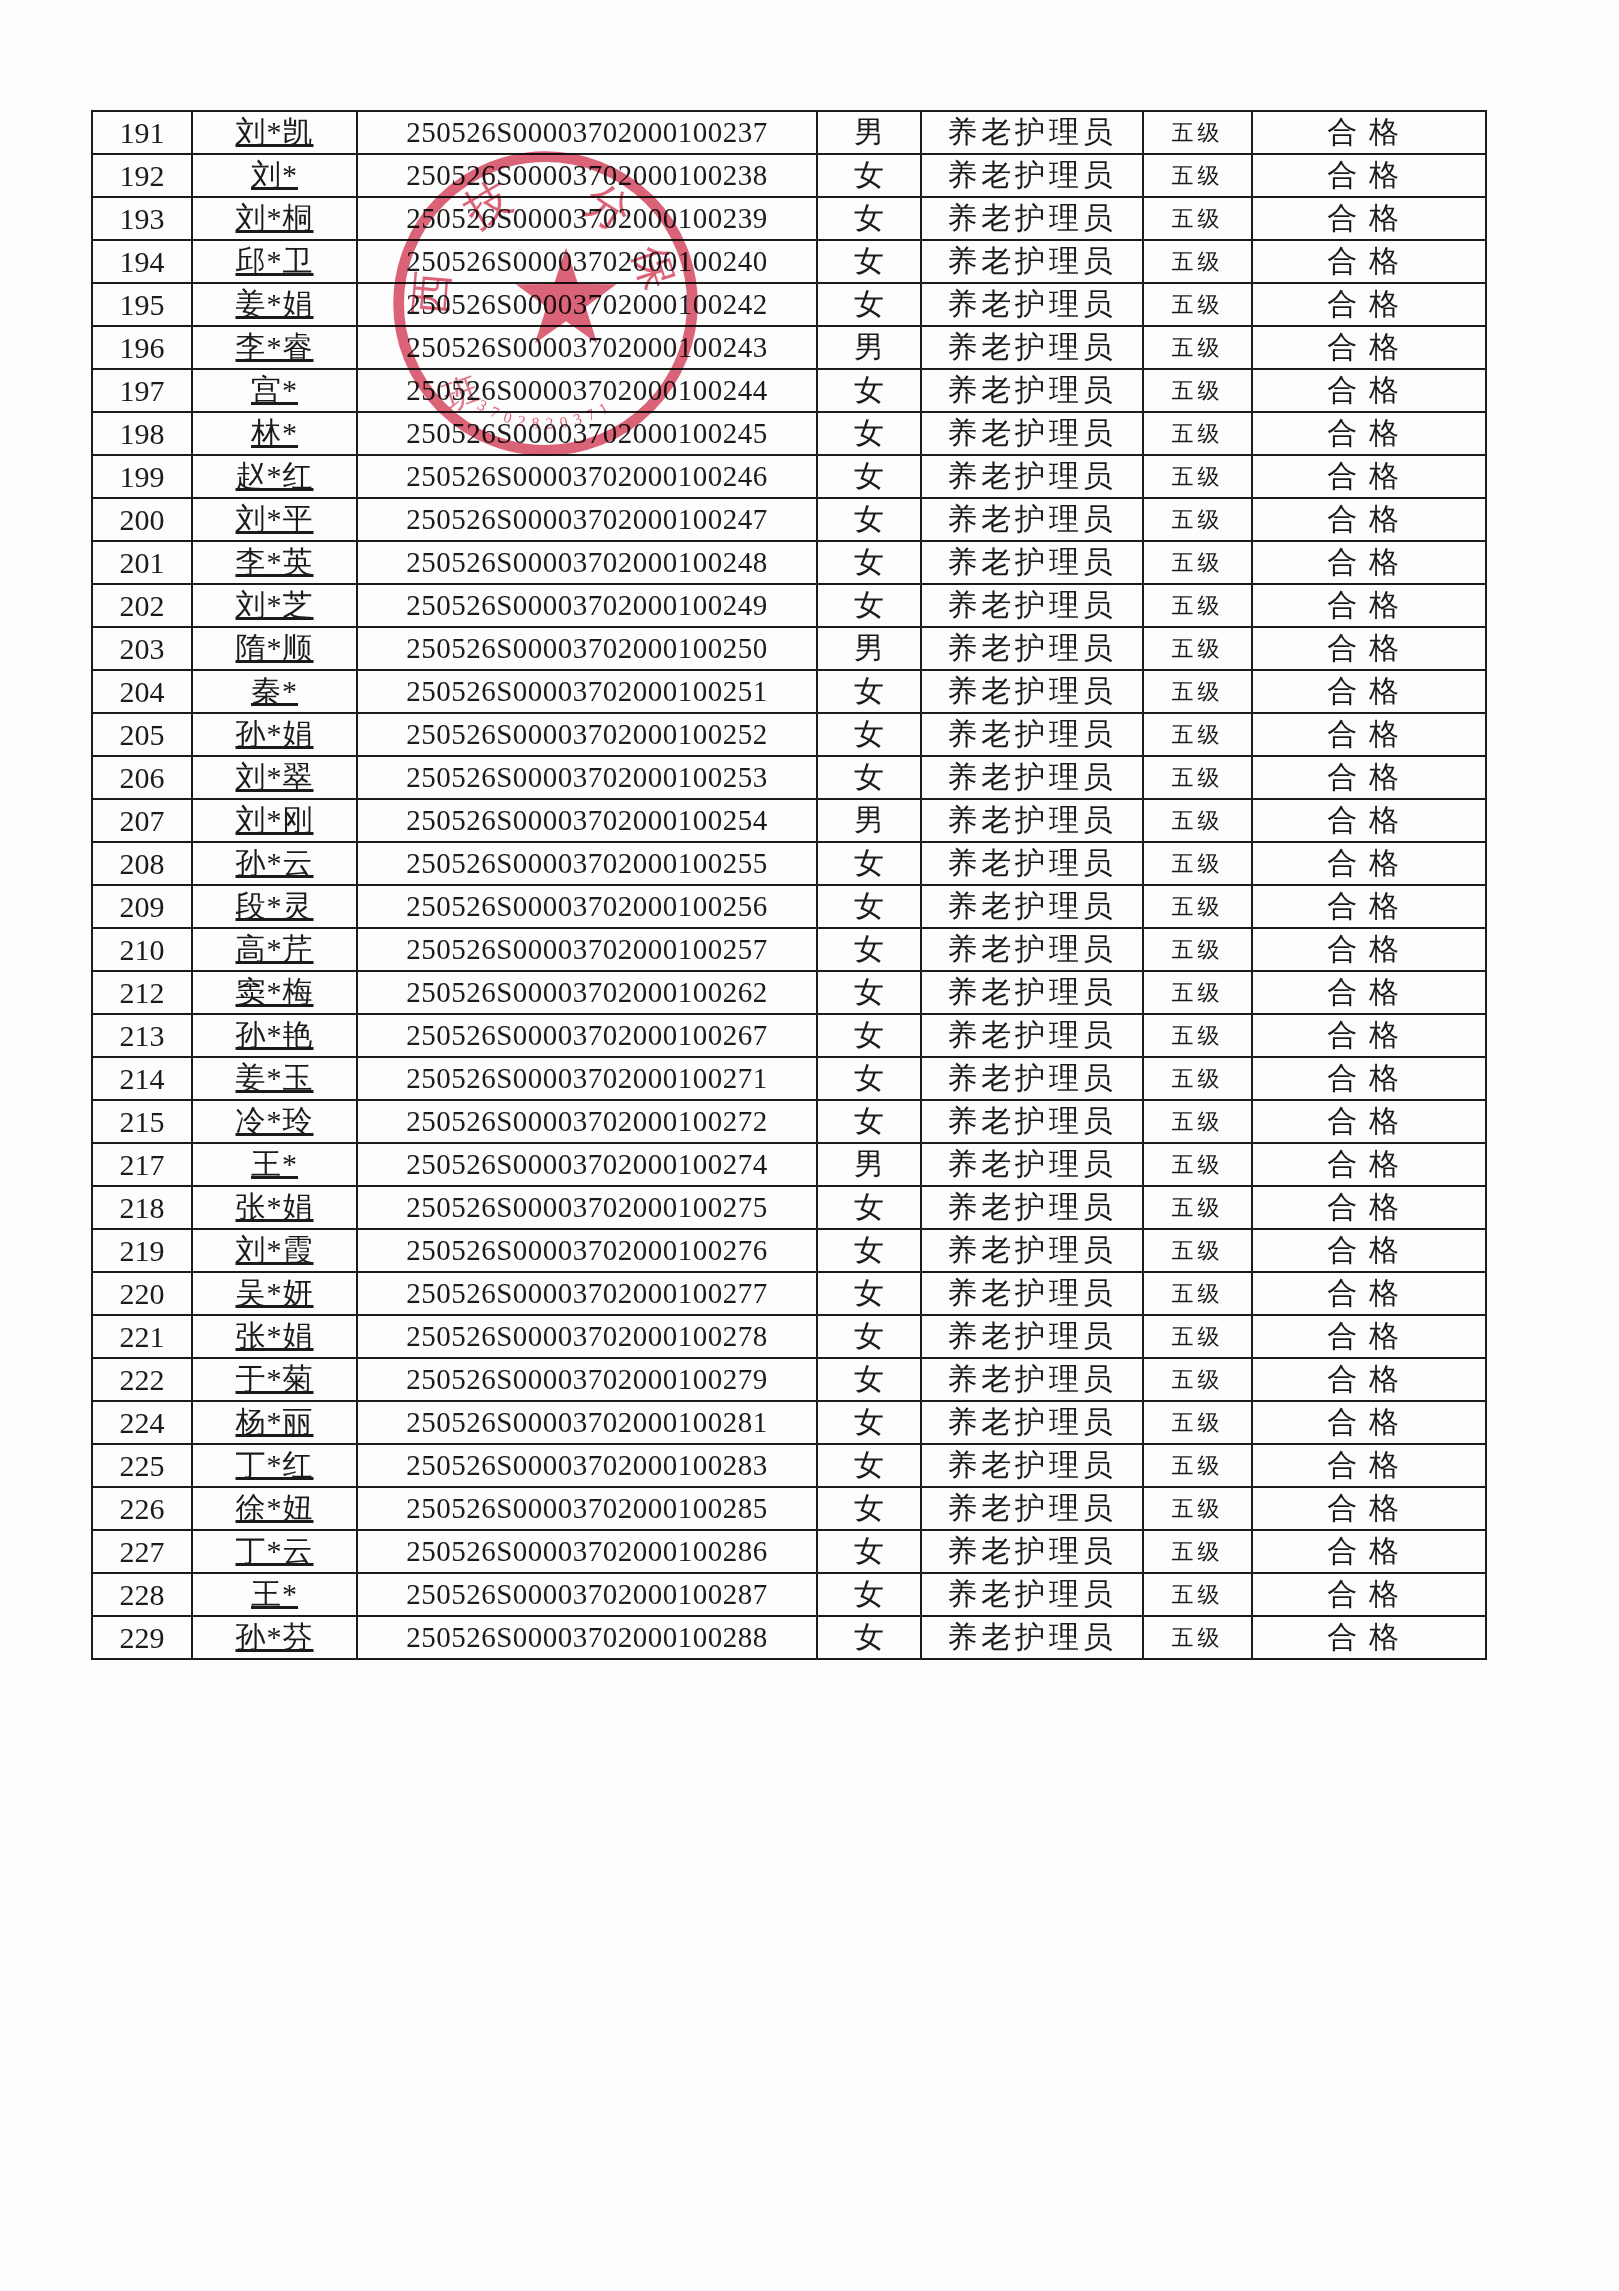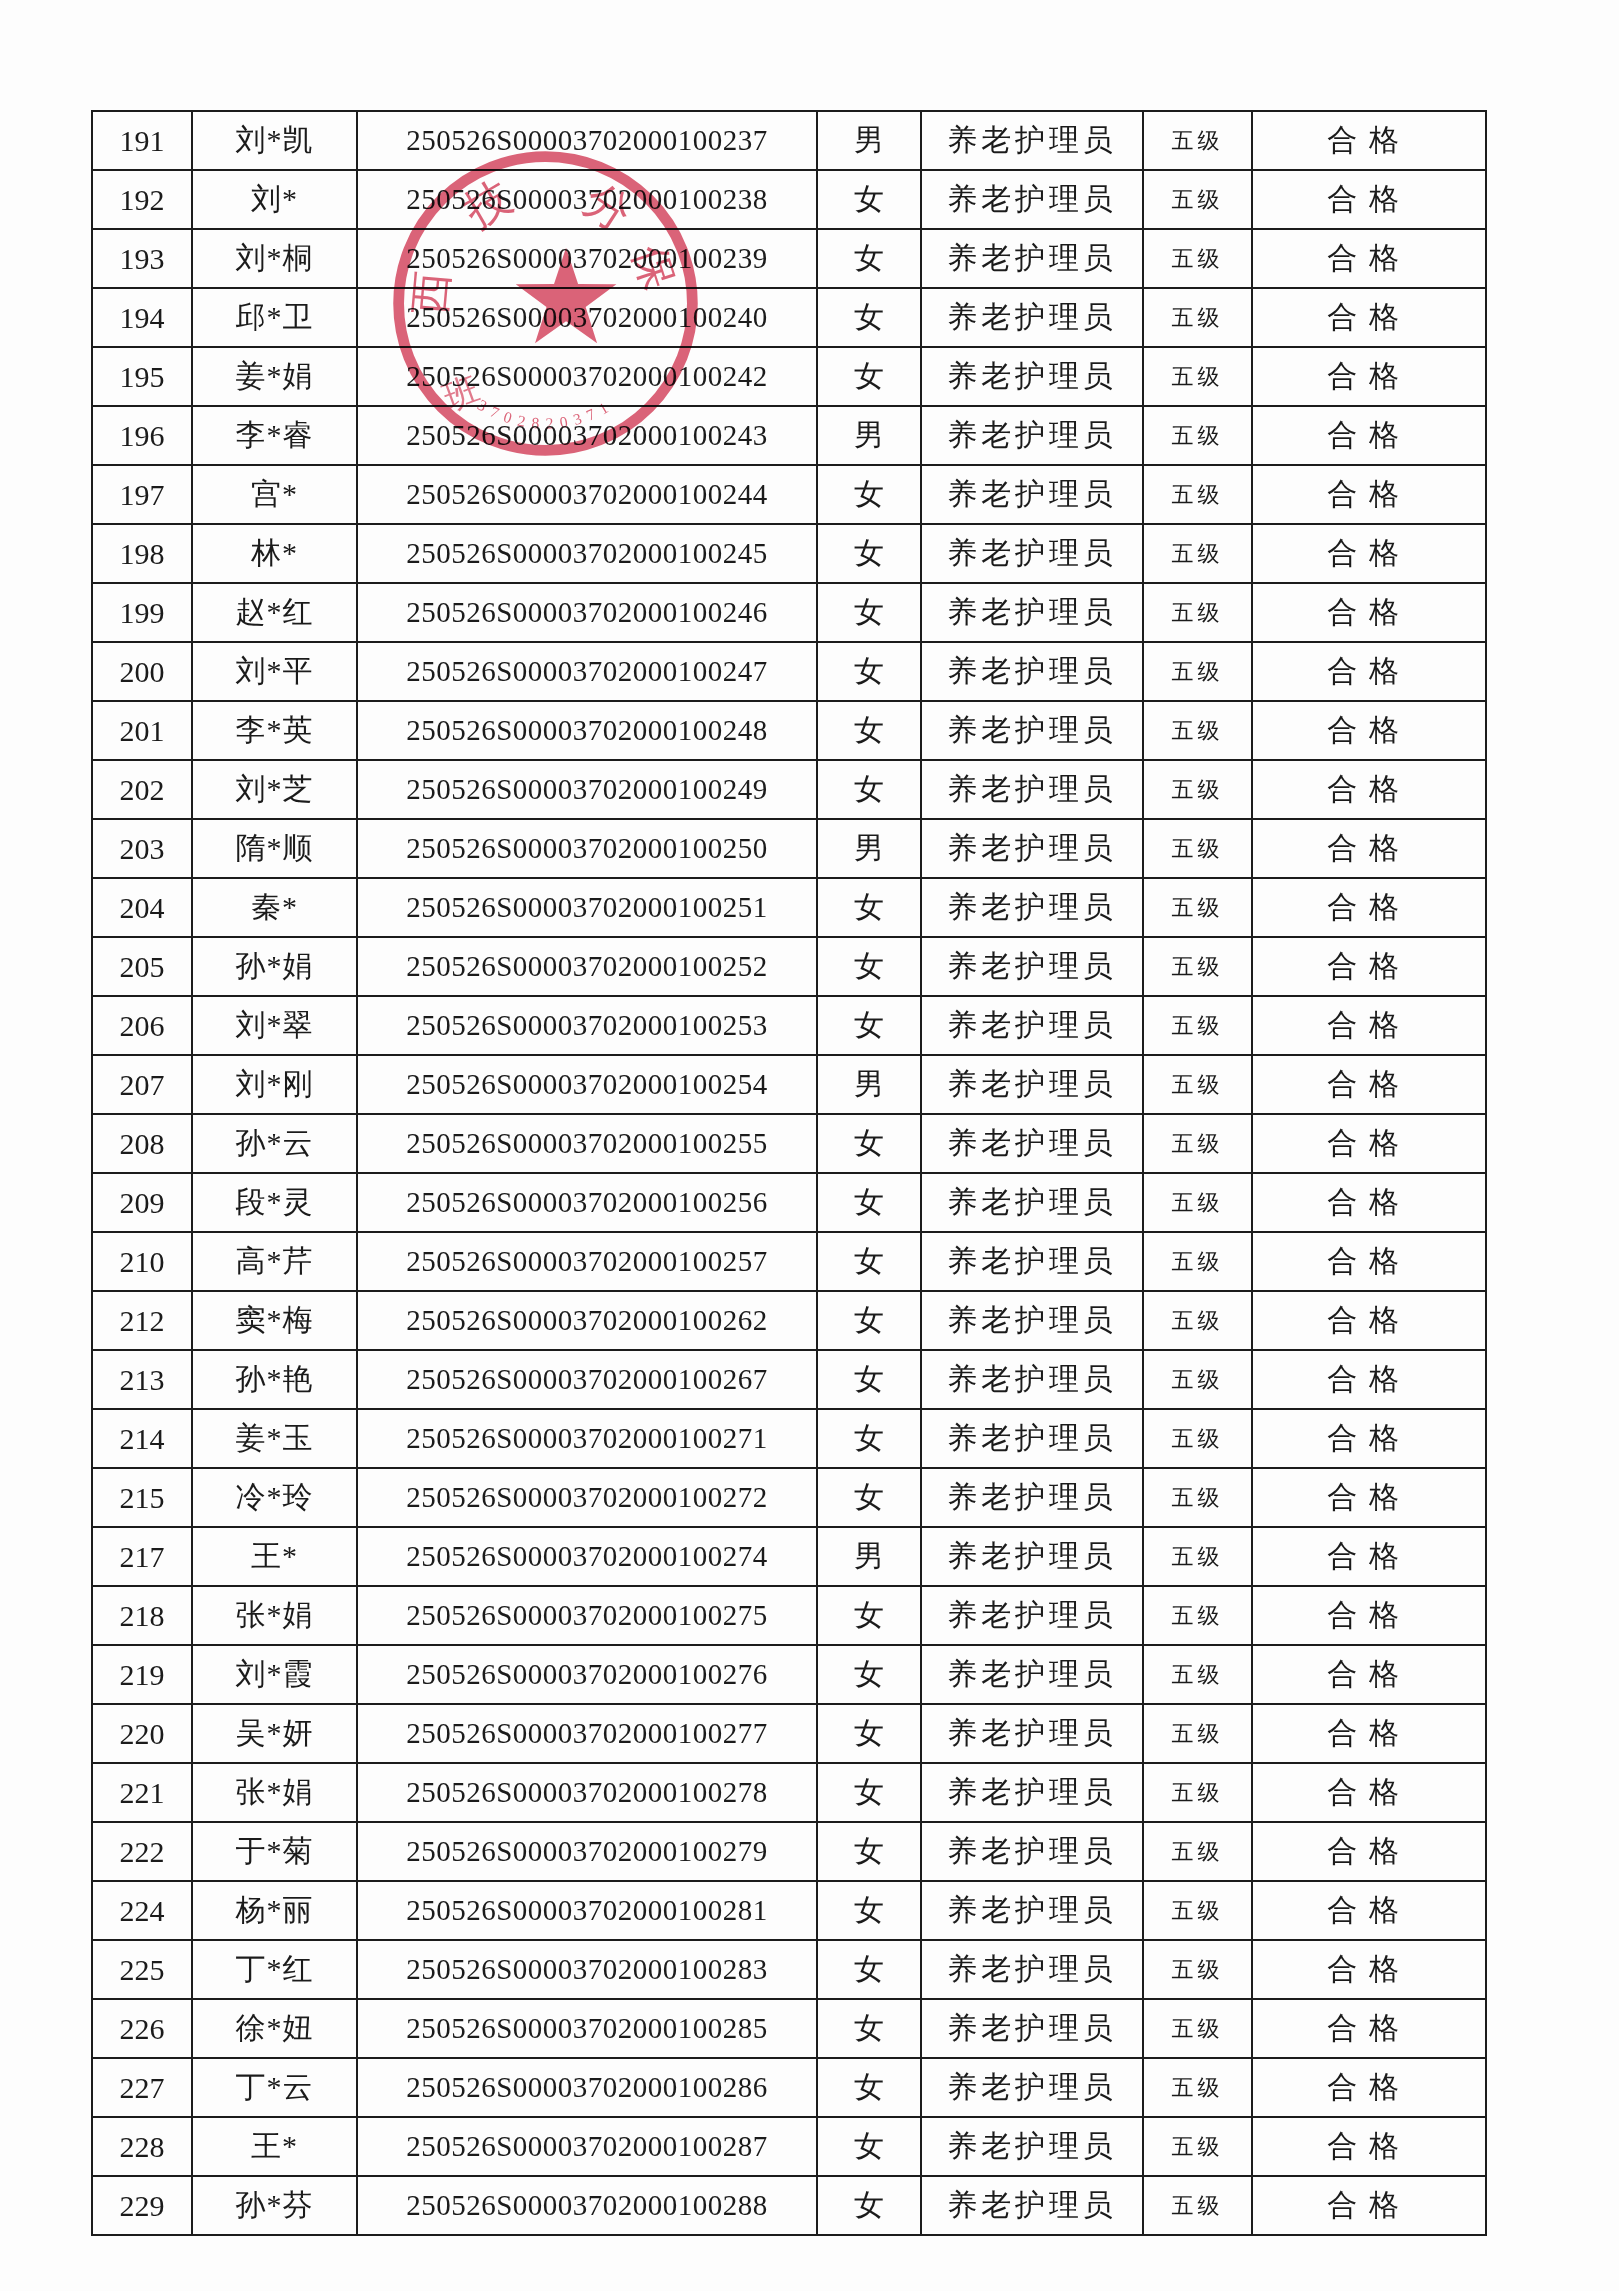--- a/index.html
+++ b/index.html
@@ -14,23 +14,23 @@
   .doc-table{
     position:absolute;left:91px;top:110px;
     border-collapse:collapse;table-layout:fixed;
     width:1393px;
   }
   .doc-table td{
     border:2.5px solid #1c1c1c;
     text-align:center;vertical-align:middle;
     padding:0;overflow:hidden;white-space:nowrap;
   }
-  .doc-table tr{height:59px;padding-left:17px;}
+  .doc-table tr{height:43px;padding-left:17px;}
   td.c-seq{font-size:30px;}
-  td.c-name{font-size:30px;letter-spacing:1px;}
+  td.c-name{font-size:30px;letter-spacing:1px;text-decoration:underline;}
   td.c-cert{font-size:29px;letter-spacing:0.5px;}
   td.c-gender{font-size:30px;}
   td.c-occ{font-size:30px;letter-spacing:3.9px;}
   td.c-level{font-size:22px;letter-spacing:3.9px;}
   td.c-result{font-size:30px;letter-spacing:11.8px;margin-left:36px;}
   .stamp{
     position:absolute;left:381px;top:139px;
     mix-blend-mode:multiply;
     opacity:0.9;
     pointer-events:none;

